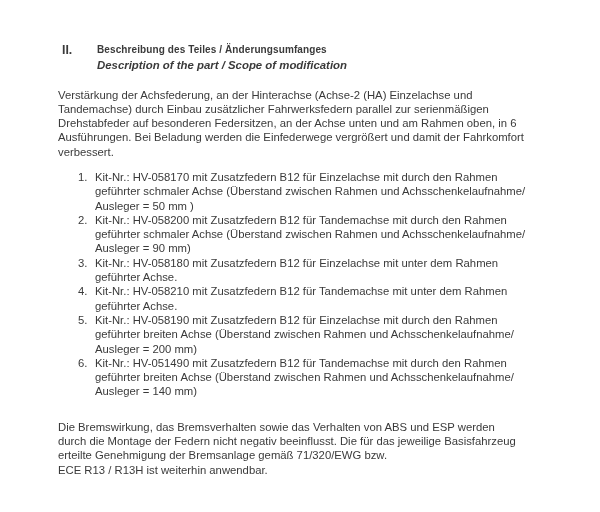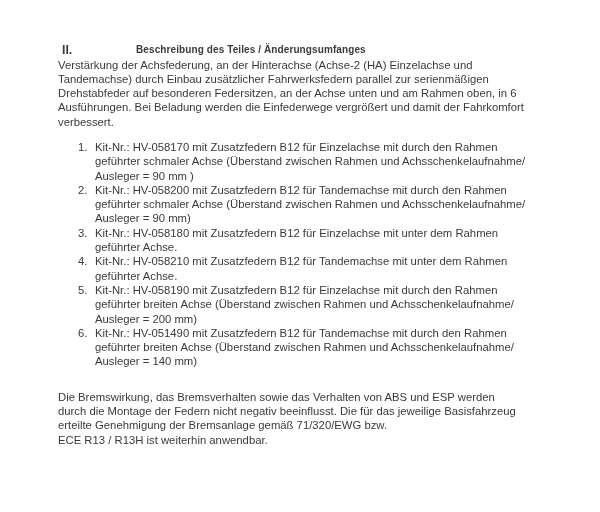--- a/index.html
+++ b/index.html
@@ -17,21 +17,20 @@
     padding: 43px 0 0 58px;
     font-family: "Liberation Sans", sans-serif;
     color: #3a3a3a;
     font-size: 11.3px;
     line-height: 14.3px;
     -webkit-font-smoothing: antialiased;
   }
   .heading {
     display: flex;
     margin-left: 4px;
-    gap: 39px;
   }
   .h-num {
     width: 35px;
     flex-shrink: 0;
     font-weight: bold;
     font-size: 12.3px;
     line-height: 14.5px;
   }
   .h-de {
     font-weight: bold;
@@ -42,21 +41,21 @@
   .h-en {
     font-weight: bold;
     font-style: italic;
     font-size: 11.4px;
     line-height: 14px;
   }
   .para {
     white-space: pre-line;
     width: 505px;
   }
-  .para1 { margin-top: 0; }
+  .para1 { margin-top: 16px; }
   .kit-list {
     list-style: none;
     margin: 11px 0 0 0;
     padding: 0;
   }
   .kit-item {
     display: flex;
     margin-left: 20px;
   }
   .k-num {
@@ -73,35 +72,36 @@
 </style>
 </head>
 <body>
 
 <div class="page">
 
   <div class="heading">
     <div class="h-num">II.</div>
     <div class="h-titles">
       <div class="h-de">Beschreibung des Teiles / Änderungsumfanges</div>
+      <div class="h-en">Description of the part / Scope of modification</div>
     </div>
   </div>
 
   <div class="para para1">Verstärkung der Achsfederung, an der Hinterachse (Achse-2 (HA) Einzelachse und
 Tandemachse) durch Einbau zusätzlicher Fahrwerksfedern parallel zur serienmäßigen
 Drehstabfeder auf besonderen Federsitzen, an der Achse unten und am Rahmen oben, in 6
 Ausführungen. Bei Beladung werden die Einfederwege vergrößert und damit der Fahrkomfort
 verbessert.</div>
 
   <ol class="kit-list">
     <li class="kit-item">
       <span class="k-num">1.</span>
       <span class="k-text">Kit-Nr.: HV-058170 mit Zusatzfedern B12 für Einzelachse mit durch den Rahmen
 geführter schmaler Achse (Überstand zwischen Rahmen und Achsschenkelaufnahme/
-Ausleger = 90 mm )</span>
+Ausleger = 50 mm )</span>
     </li>
     <li class="kit-item">
       <span class="k-num">2.</span>
       <span class="k-text">Kit-Nr.: HV-058200 mit Zusatzfedern B12 für Tandemachse mit durch den Rahmen
 geführter schmaler Achse (Überstand zwischen Rahmen und Achsschenkelaufnahme/
 Ausleger = 90 mm)</span>
     </li>
     <li class="kit-item">
       <span class="k-num">3.</span>
       <span class="k-text">Kit-Nr.: HV-058180 mit Zusatzfedern B12 für Einzelachse mit unter dem Rahmen

